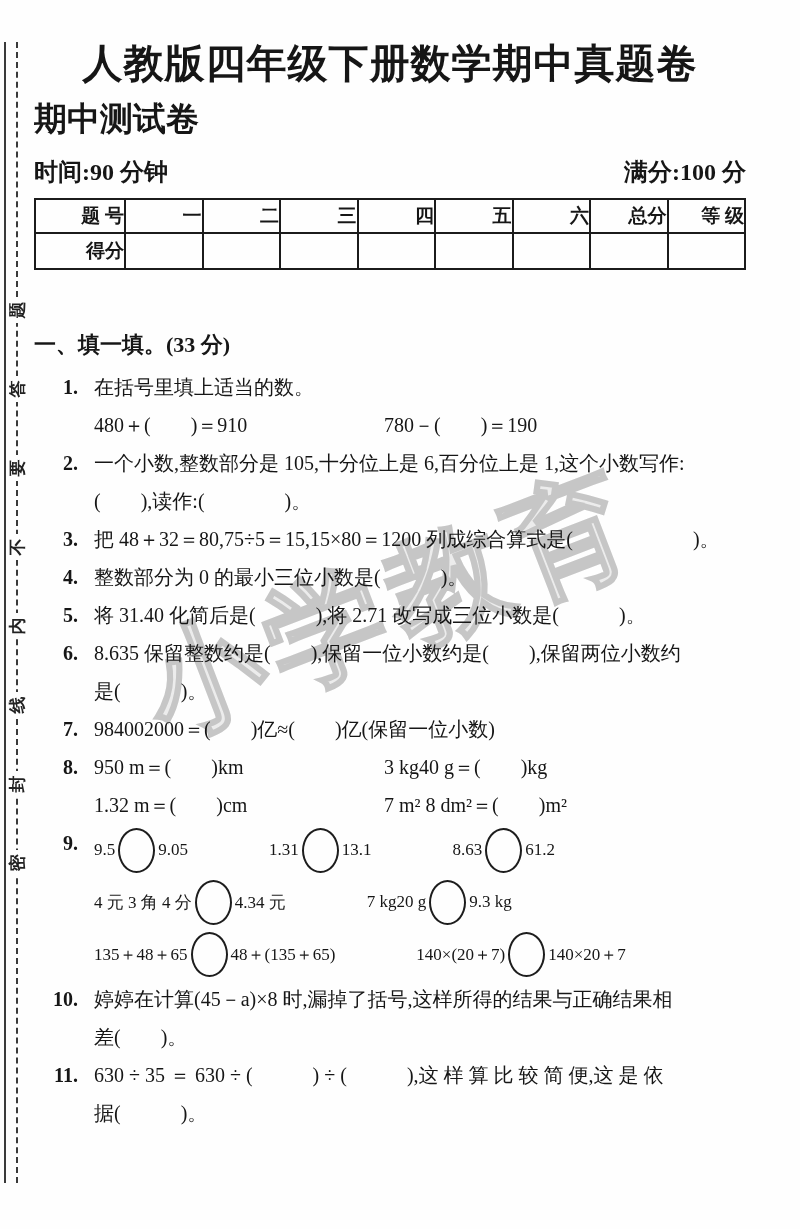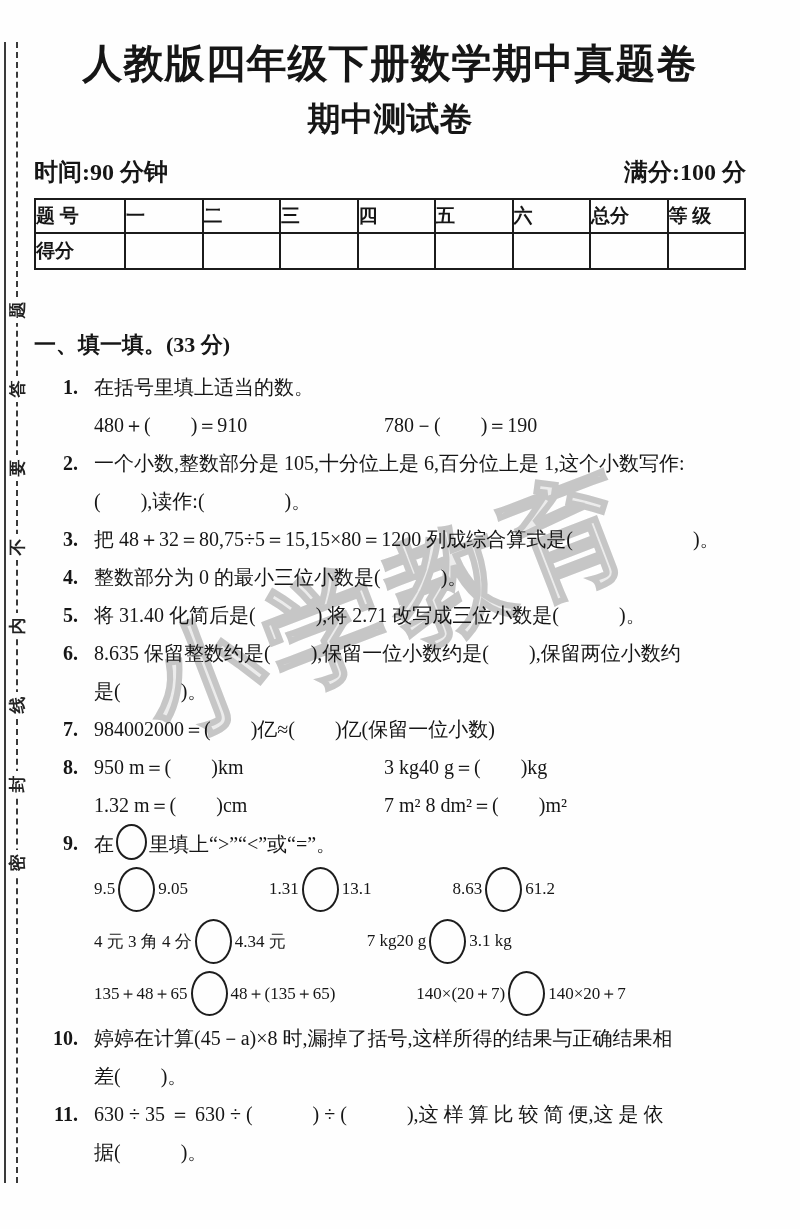--- a/index.html
+++ b/index.html
@@ -48,33 +48,33 @@
 
   
   .content {
     position:absolute; left:34px; top:36px; width:712px; z-index:1;
   }
   .page-title {
     text-align:center; font-size:40px; font-weight:700;
     letter-spacing:1px; line-height:56px;
   }
   .page-subtitle {
-    text-align:center; font-size:33px; font-weight:700;
+    text-align:left; font-size:33px; font-weight:700;
     line-height:46px; margin-top:4px;
   }
   .meta-row {
     display:flex; justify-content:space-between;
     font-size:24px; font-weight:700; margin-top:14px; margin-bottom:10px;
     white-space:pre-wrap;
   }
   table.score-table {
     width:100%; border-collapse:collapse; table-layout:fixed;
   }
   table.score-table td {
-    border:2px solid #1b1b1b; text-align:left;
+    border:2px solid #1b1b1b; text-align:right;
     font-size:19px; font-weight:600; height:34px; white-space:pre-wrap;margin-left:44px;
   }
   table.score-table tr:last-child td { height:36px; }
   table.score-table td.label-col { width:90px; }
 
   .section-heading {
     font-size:22px; font-weight:700; margin-top:60px; margin-bottom:8px;
     white-space:pre-wrap;
   }
 
@@ -210,23 +210,22 @@
         <div class="question">
           <div class="q-num">8.</div>
           <div class="q-body">
             <div class="q-line cols"><span>950 m＝(　　)km</span><span>3 kg40 g＝(　　)kg</span></div>
             <div class="q-line cols"><span>1.32 m＝(　　)cm</span><span>7 m² 8 dm²＝(　　)m²</span></div>
           </div>
         </div>
         <div class="question">
           <div class="q-num">9.</div>
           <div class="q-body">
-            <div class="q-line"><span>在</span><span class="circle small"></span><span>里填上“&gt;”“&lt;”或“=”。</span></div>
             <div class="circle-row"><span class="circle-item"><span>9.5</span><span class="circle big"></span><span>9.05</span></span><span class="circle-item"><span>1.31</span><span class="circle big"></span><span>13.1</span></span><span class="circle-item"><span>8.63</span><span class="circle big"></span><span>61.2</span></span></div>
-            <div class="circle-row"><span class="circle-item"><span>4 元 3 角 4 分</span><span class="circle big"></span><span>4.34 元</span></span><span class="circle-item"><span>7 kg20 g</span><span class="circle big"></span><span>3.1 kg</span></span></div>
+            <div class="circle-row"><span class="circle-item"><span>4 元 3 角 4 分</span><span class="circle big"></span><span>4.34 元</span></span><span class="circle-item"><span>7 kg20 g</span><span class="circle big"></span><span>9.3 kg</span></span></div>
             <div class="circle-row"><span class="circle-item"><span>135＋48＋65</span><span class="circle big"></span><span>48＋(135＋65)</span></span><span class="circle-item"><span>140×(20＋7)</span><span class="circle big"></span><span>140×20＋7</span></span></div>
           </div>
         </div>
         <div class="question">
           <div class="q-num">10.</div>
           <div class="q-body">
             <div class="q-line">婷婷在计算(45－a)×8 时,漏掉了括号,这样所得的结果与正确结果相</div>
             <div class="q-line">差(　　)。</div>
           </div>
         </div>

